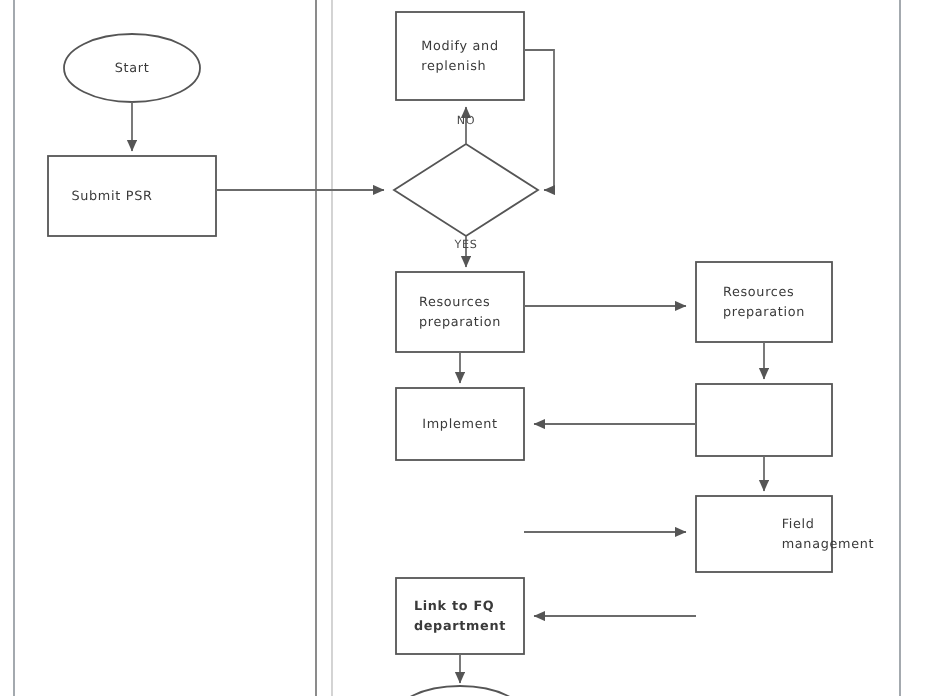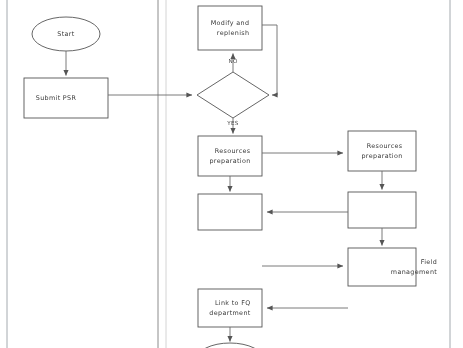--- a/index.html
+++ b/index.html
@@ -22,21 +22,21 @@
     left: 0;
     top: 0;
     width: 463px;
     height: 348px;
   }
   .node-label {
     position: absolute;
     display: flex;
     align-items: center;
     justify-content: center;
-    text-align: right;
+    text-align: left;
     font-family: "DejaVu Sans", sans-serif;
     font-size: 6.4px;
     line-height: 10px;
     color: #3a3a3a;
     letter-spacing: 0.35px;
     pointer-events: none;
     white-space: pre-line;
   }
   .edge-label {
     position: absolute;
@@ -108,26 +108,27 @@
   <div class="node-label" style="left:198px; top:14px; width:64px; height:28px;">Modify and
 replenish</div>
 
 
   <div class="node-label" style="left:198px; top:142px; width:64px; height:28px;">Resources
 preparation</div>
 
   <div class="node-label" style="left:348px; top:137px; width:68px; height:28px;">Resources
 preparation</div>
 
+  <div class="node-label" style="left:198px; top:203px; width:64px; height:18px;">Implement</div>
 
 
   <div class="node-label" style="left:348px; top:253px; width:68px; height:28px;margin-left:32px;">Field
 management</div>
 
-  <div class="node-label" style="left:198px; top:294px; width:64px; height:28px;">Link to FQ
+  <div class="node-label" style="left:198px; top:294px; width:64px; height:28px;font-weight:bold;">Link to FQ
 department</div>
 
   <div class="edge-label" style="left:222px; top:58px; width:22px;">NO</div>
 
   <div class="edge-label" style="left:221px; top:120px; width:24px;">YES</div>
 
   <div class="shape-hit" style="left:32px; top:17px; width:68px; height:34px;"></div>
   <div class="shape-hit" style="left:24px; top:78px; width:84px; height:40px;"></div>
   <div class="shape-hit" style="left:198px; top:6px; width:64px; height:44px;"></div>
   <div class="shape-hit" style="left:197px; top:72px; width:72px; height:46px;"></div>

